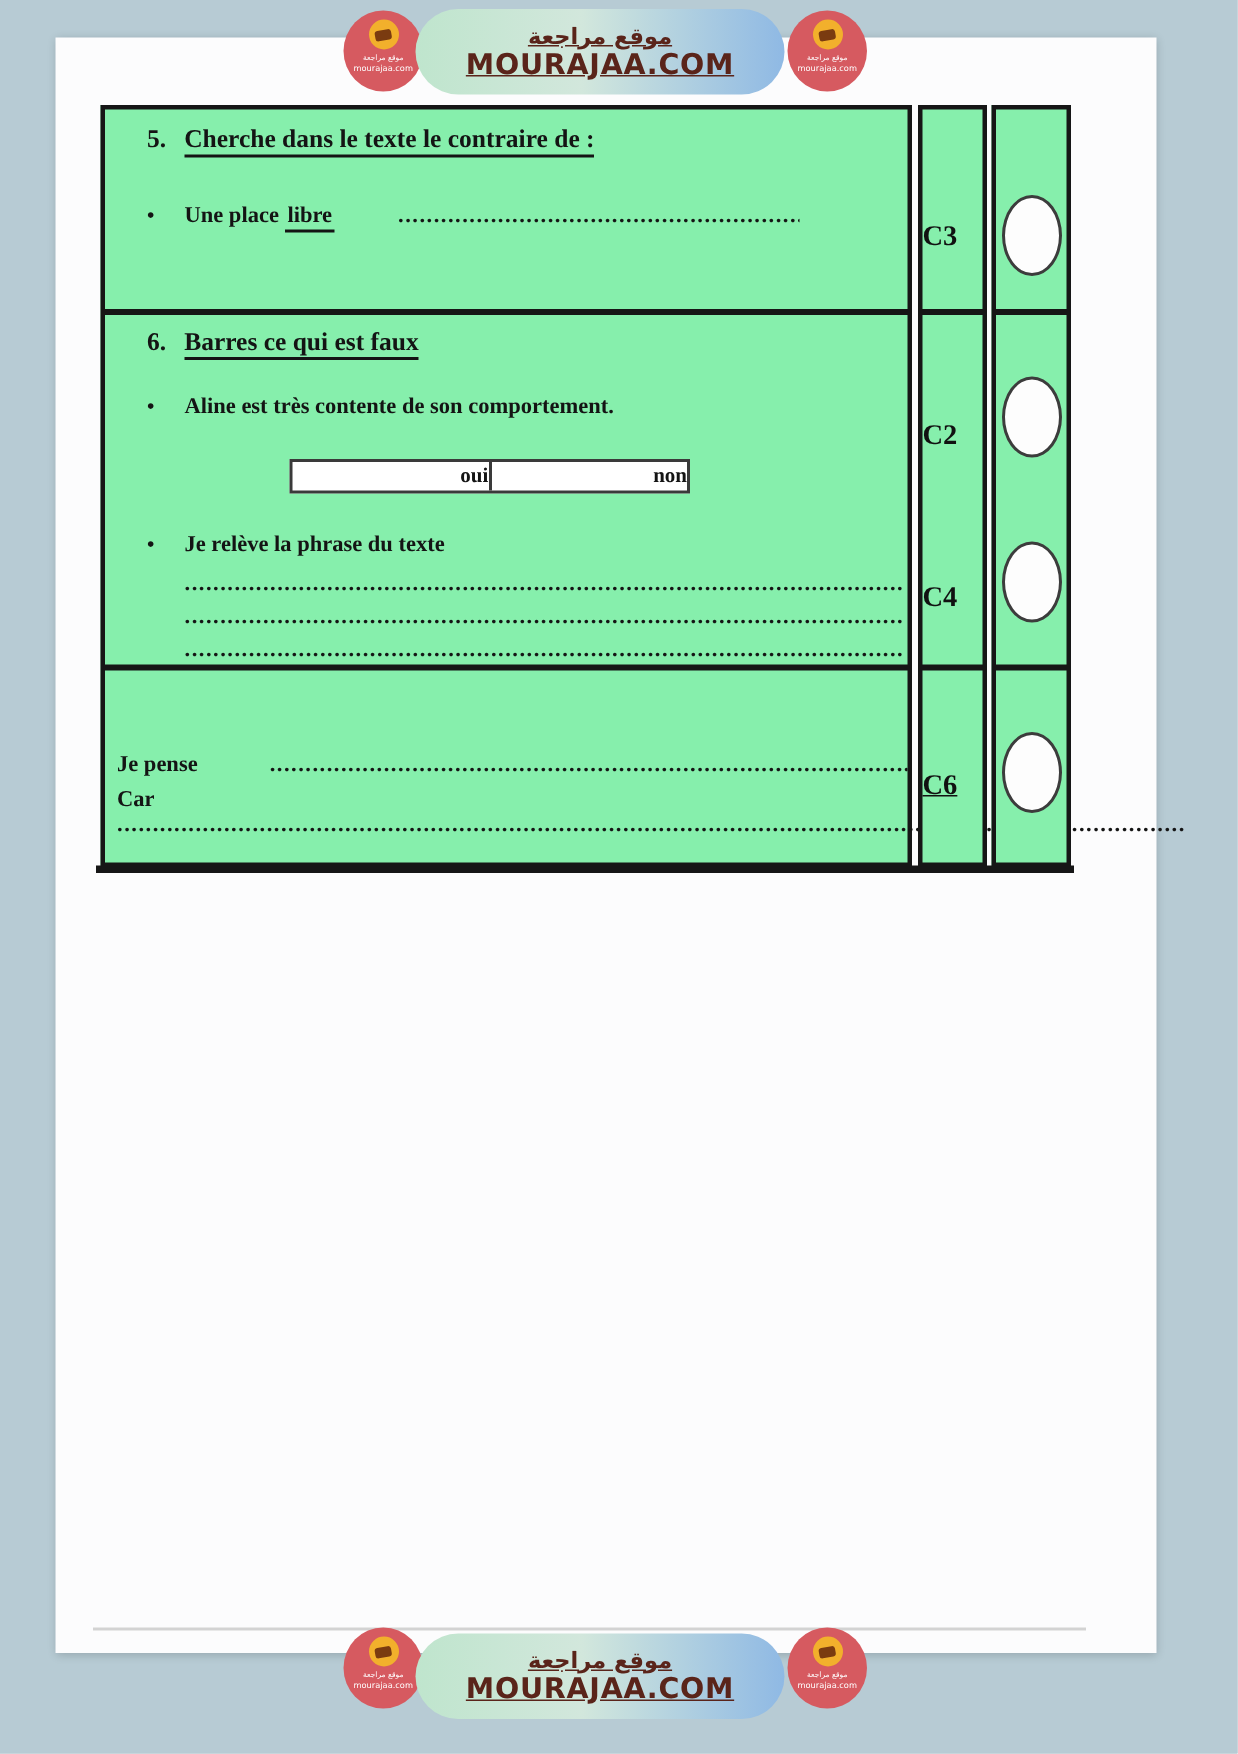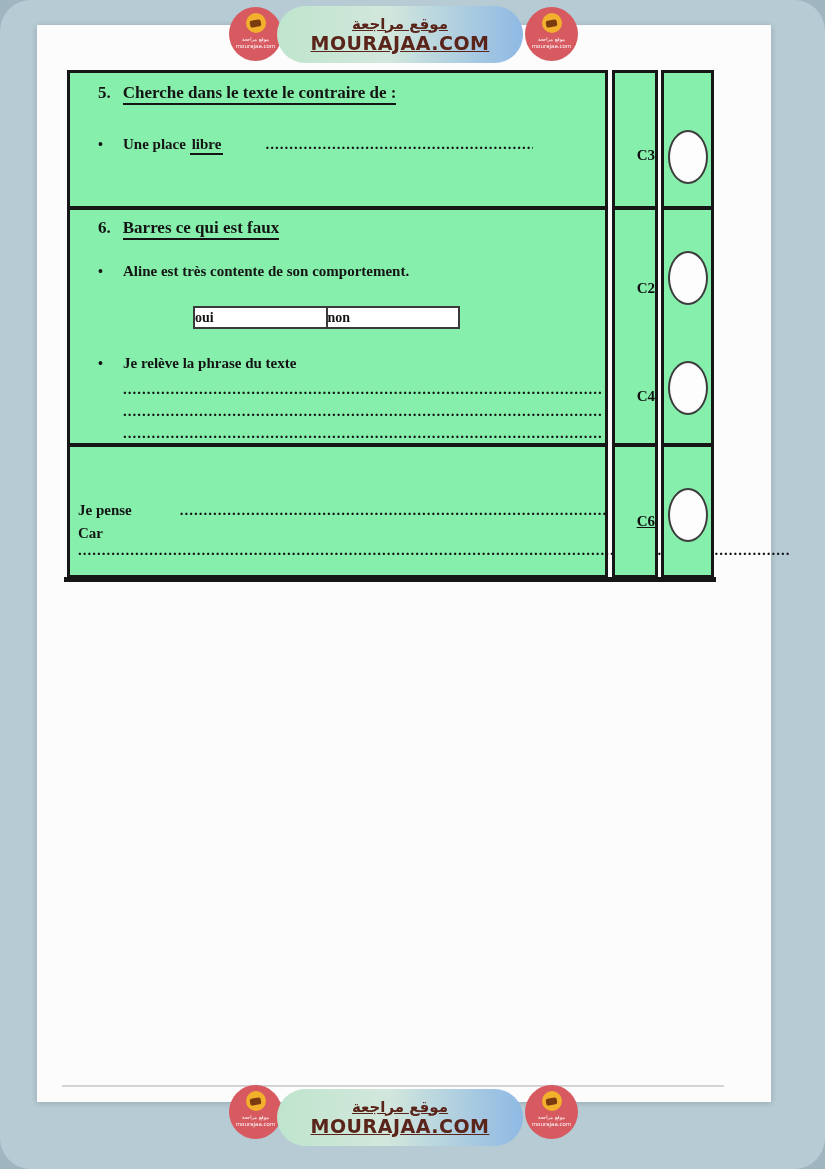--- a/index.html
+++ b/index.html
@@ -1,21 +1,20 @@
 <!DOCTYPE html>
 <html><head>
 <meta charset="utf-8">
 <style>
   * { margin:0; padding:0; box-sizing:border-box; }
   body { background:#9fb5bf; }
   .canvas {
     position:relative; width:825px; height:1169px;
     background:#b7cbd4; overflow:hidden;
     font-family:"Liberation Serif", serif;
-    border-radius:31px;
   }
   .sheet {
     position:absolute; left:37px; top:25px; width:734px; height:1077px;
     background:#fcfcfd; box-shadow:0 1px 6px rgba(0,0,0,.18);
   }
 
   
   .pill {
     position:absolute; width:246px; height:57px; border-radius:29px;
     background:linear-gradient(90deg,#bfe5cd 0%, #d2e7dc 45%, #8fb9e4 100%);
@@ -87,40 +86,40 @@
   #q5-item    { left:28px; top:63px; width:505px; }
   #q5-item .dots { margin-left:42px; width:268px; flex:0 0 auto; }
 
   #q6-heading { left:28px; top:145px; }
   #q6-item1   { left:28px; top:190px; }
   .choice-table {
     position:absolute; left:123px; top:233px; width:267px; height:23px;
     border:2px solid #3a3a3a; display:flex; background:#fff;
   }
   .choice-cell {
-    flex:1; text-align:left; font-weight:bold; font-size:14px; line-height:19px; color:#141414;
+    flex:1; text-align:right; font-weight:bold; font-size:14px; line-height:19px; color:#141414;
   }
   .choice-cell-first { border-right:2px solid #3a3a3a; }
   #q6-item2 { left:28px; top:282px; }
   .ansline { left:53px; width:480px; }
   .ansline-1 { top:308px; }
   .ansline-2 { top:330px; }
   .ansline-3 { top:352px; }
 
   #q7-heading { left:25px; top:382px; }
   .freeline { display:flex; align-items:baseline; font-weight:bold; font-size:15px; }
   .free-label { flex:0 0 auto; margin-right:5px; white-space:nowrap; }
   .freeline .dots { flex:1 1 auto; }
   #q7-line1 { left:8px; top:429px; width:527px;gap:43px; }
   #q7-line2 { left:8px; top:452px; width:527px;flex-direction:column; }
 
   
   .code {
-    position:absolute; left:0; width:100%; text-align:right;
-    font-weight:bold; font-size:15px; color:#111;
+    position:absolute; left:0; width:100%; text-align:left;
+    font-weight:bold; font-size:19px; color:#111;
   }
   .code-c3 { top:74px; }
   .code-c2 { top:207px; }
   .code-c4 { top:315px; }
   .code-c6 { top:440px;text-decoration:underline; }
   .mark {
     position:absolute; left:4px; width:40px; height:54px;
     border:2px solid #3c3c3c; border-radius:50%; background:#fdfdfd;
   }
   .mark-1 { top:57px; }

